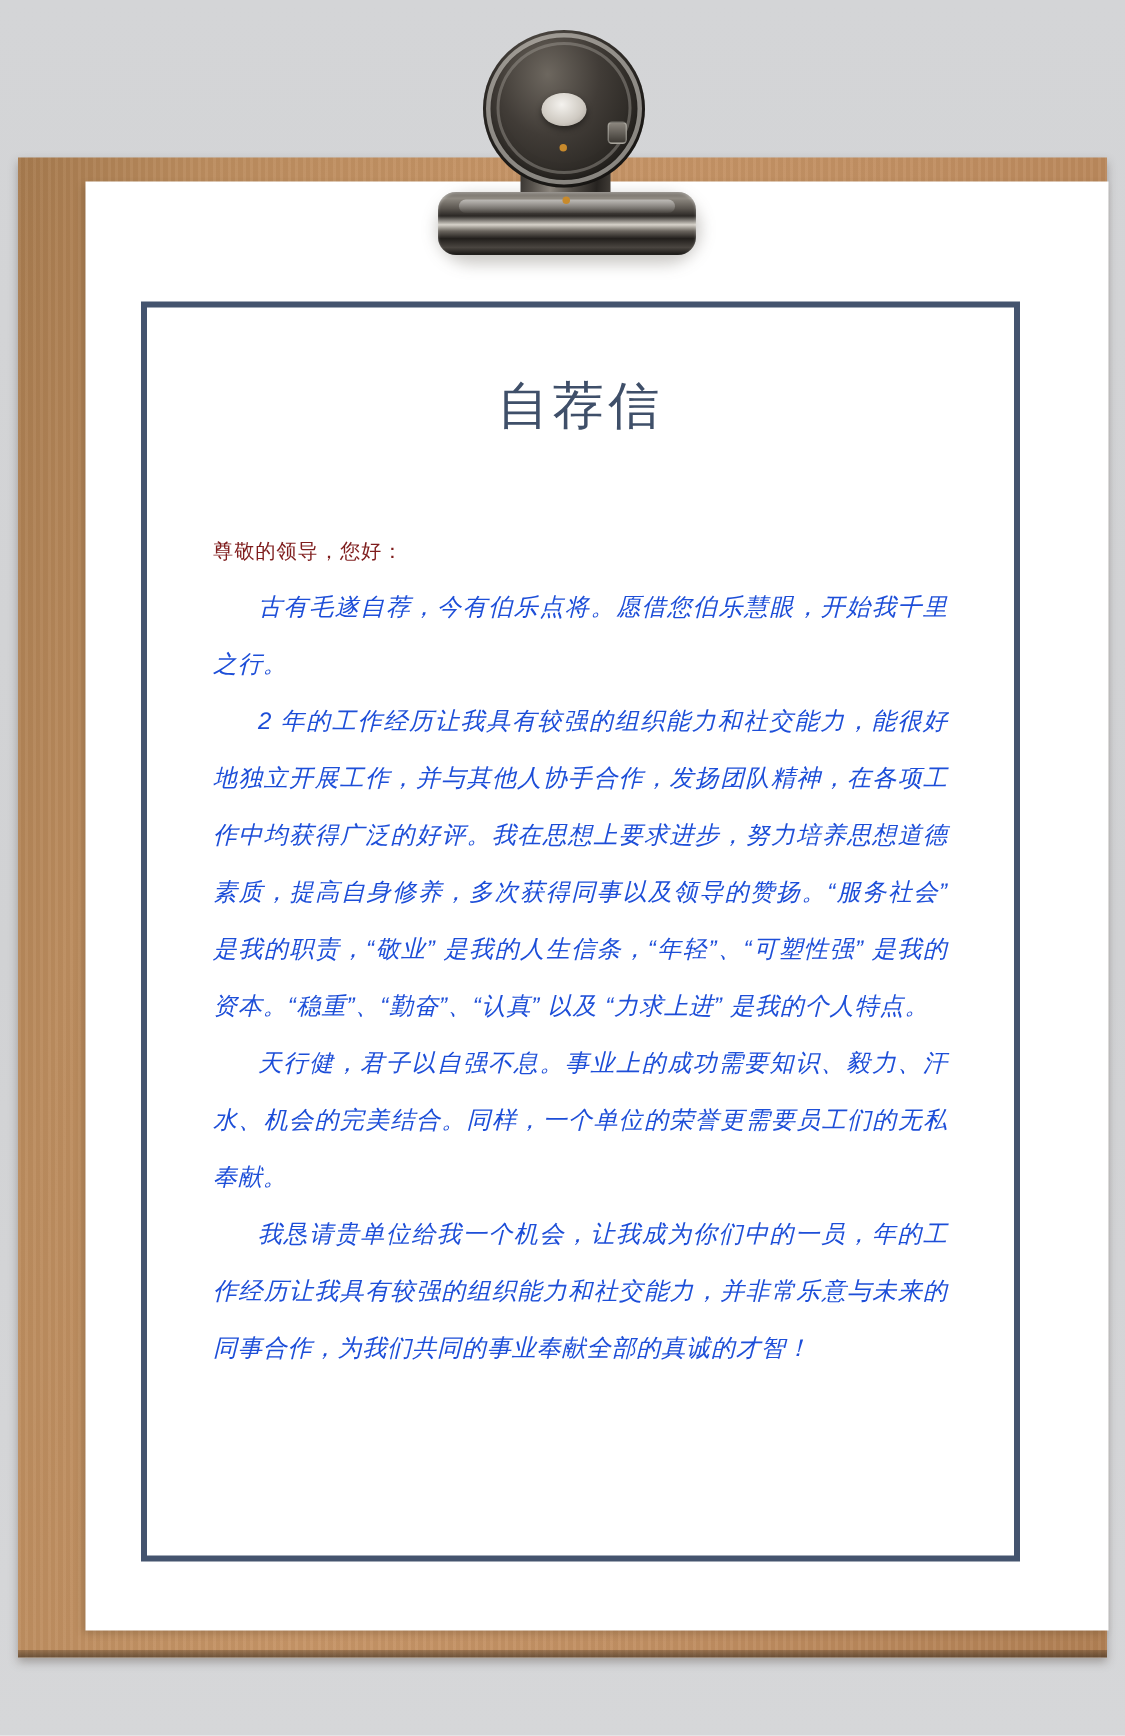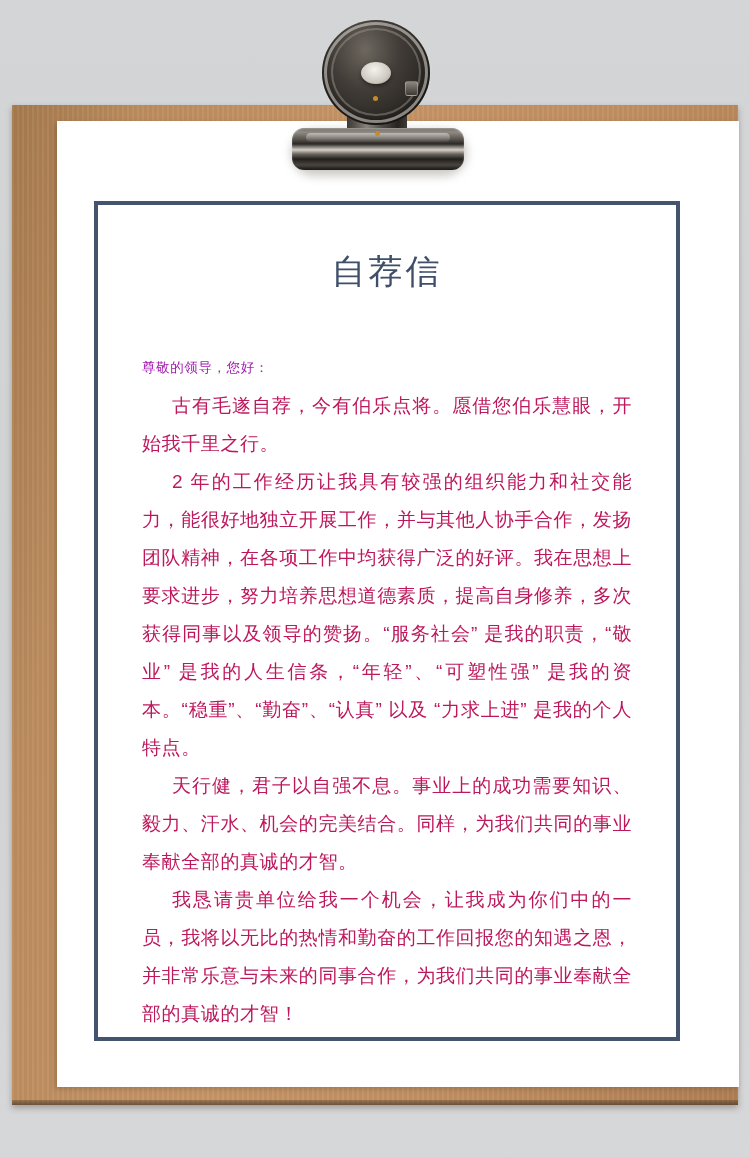--- a/index.html
+++ b/index.html
@@ -80,33 +80,34 @@
     font-size: 34px;
     line-height: 40px;
     color: #3f4f69;
     letter-spacing: 3px;
     font-weight: 400;
     margin: 0 0 58px 0;
   }
   .salutation {
     font-size: 13.5px;
     line-height: 38px;
-    color: #a21caf;
+    color: #7f1d1d;
     letter-spacing: 0.6px;
     margin: 0;
   }
   .para {
-    font-size: 19px;
+    font-size: 16px;
     line-height: 38px;
-    color: #be185d;
+    color: #1d4ed8;
     letter-spacing: 0.6px;
     text-indent: 30px;
     margin: 0;
     text-align: justify;
     text-justify: inter-character;
+    font-style: italic;
   }
   .signature-block {
     margin-top: 34px;
     padding-right: 18px;
     text-align: right;
   }
   .sig-line {
     font-size: 13.5px;
     line-height: 38px;
     color: #8c8c8c;
@@ -247,23 +248,23 @@
 
         <h1 class="letter-title">自荐信</h1>
 
         <p class="salutation">尊敬的领导，您好：</p>
 
         <p class="para">古有毛遂自荐，今有伯乐点将。愿借您伯乐慧眼，开始我千里之行。</p>
 
 
         <p class="para">2 年的工作经历让我具有较强的组织能力和社交能力，能很好地独立开展工作，并与其他人协手合作，发扬团队精神，在各项工作中均获得广泛的好评。我在思想上要求进步，努力培养思想道德素质，提高自身修养，多次获得同事以及领导的赞扬。“服务社会” 是我的职责，“敬业” 是我的人生信条，“年轻”、“可塑性强” 是我的资本。“稳重”、“勤奋”、“认真” 以及 “力求上进” 是我的个人特点。</p>
 
-        <p class="para">天行健，君子以自强不息。事业上的成功需要知识、毅力、汗水、机会的完美结合。同样，为我们共同的事业奉献全部的真诚的才智。</p>
-
-        <p class="para">我恳请贵单位给我一个机会，让我成为你们中的一员，我将以无比的热情和勤奋的工作回报您的知遇之恩，并非常乐意与未来的同事合作，为我们共同的事业奉献全部的真诚的才智！</p>
+        <p class="para">天行健，君子以自强不息。事业上的成功需要知识、毅力、汗水、机会的完美结合。同样，一个单位的荣誉更需要员工们的无私奉献。</p>
+
+        <p class="para">我恳请贵单位给我一个机会，让我成为你们中的一员，年的工作经历让我具有较强的组织能力和社交能力，并非常乐意与未来的同事合作，为我们共同的事业奉献全部的真诚的才智！</p>
 
 
       </div>
     </div>
   </div>
 
   <div class="clip">
     <div class="clip-shadow"></div>
     <div class="clip-neck"></div>
     <div class="clip-head">

